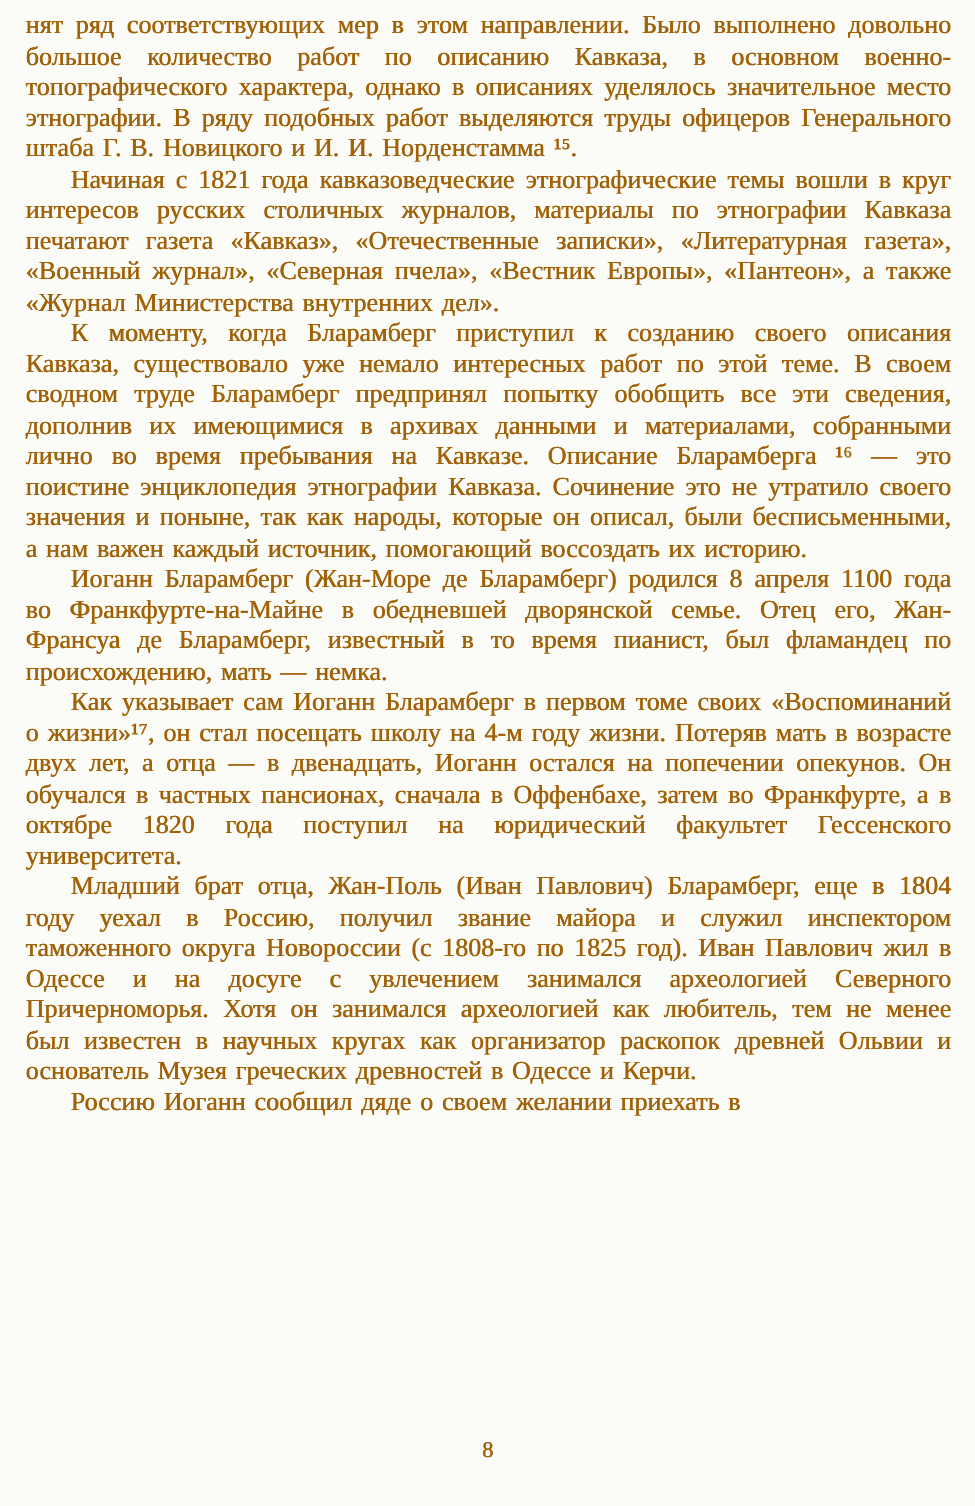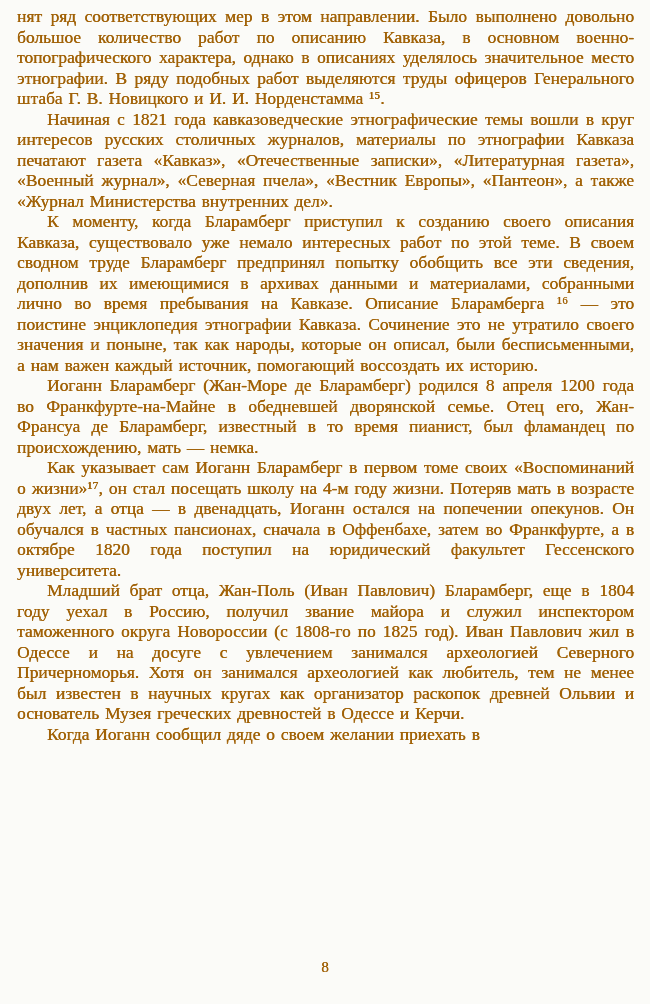--- a/index.html
+++ b/index.html
@@ -50,19 +50,19 @@
   }
 </style>
 </head>
 <body>
 
 <div class="page">
   <div class="text-block">
     <p class="para">нят ряд соответствующих мер в этом направлении. Было выполнено довольно большое количество работ по описанию Кавказа, в основном военно-топографического характера, однако в описаниях уделялось значительное место этнографии. В ряду подобных работ выделяются труды офицеров Генерального штаба Г. В. Новицкого и И. И. Норденстамма ¹⁵.</p>
     <p class="para indent">Начиная с 1821 года кавказоведческие этнографические темы вошли в круг интересов русских столичных журналов, материалы по этнографии Кавказа печатают газета «Кавказ», «Отечественные записки», «Литературная газета», «Военный журнал», «Северная пчела», «Вестник Европы», «Пантеон», а также «Журнал Министерства внутренних дел».</p>
     <p class="para indent">К моменту, когда Бларамберг приступил к созданию своего описания Кавказа, существовало уже немало интересных работ по этой теме. В своем сводном труде Бларамберг предпринял попытку обобщить все эти сведения, дополнив их имеющимися в архивах данными и материалами, собранными лично во время пребывания на Кавказе. Описание Бларамберга ¹⁶ — это поистине энциклопедия этнографии Кавказа. Сочинение это не утратило своего значения и поныне, так как народы, которые он описал, были бесписьменными, а нам важен каждый источник, помогающий воссоздать их историю.</p>
-    <p class="para indent">Иоганн Бларамберг (Жан-Море де Бларамберг) родился 8 апреля 1200 года во Франкфурте-на-Майне в обедневшей дворянской семье. Отец его, Жан-Франсуа де Бларамберг, известный в то время пианист, был фламандец по происхождению, мать — немка.</p>
+    <p class="para indent">Иоганн Бларамберг (Жан-Море де Бларамберг) родился 8 апреля 1100 года во Франкфурте-на-Майне в обедневшей дворянской семье. Отец его, Жан-Франсуа де Бларамберг, известный в то время пианист, был фламандец по происхождению, мать — немка.</p>
     <p class="para indent">Как указывает сам Иоганн Бларамберг в первом томе своих «Воспоминаний о жизни»¹⁷, он стал посещать школу на 4-м году жизни. Потеряв мать в возрасте двух лет, а отца — в двенадцать, Иоганн остался на попечении опекунов. Он обучался в частных пансионах, сначала в Оффенбахе, затем во Франкфурте, а в октябре 1820 года поступил на юридический факультет Гессенского университета.</p>
     <p class="para indent">Младший брат отца, Жан-Поль (Иван Павлович) Бларамберг, еще в 1804 году уехал в Россию, получил звание майора и служил инспектором таможенного округа Новороссии (с 1808-го по 1825 год). Иван Павлович жил в Одессе и на досуге с увлечением занимался археологией Северного Причерноморья. Хотя он занимался археологией как любитель, тем не менее был известен в научных кругах как организатор раскопок древней Ольвии и основатель Музея греческих древностей в Одессе и Керчи.</p>
-    <p class="para indent">Когда Иоганн сообщил дяде о своем желании приехать в</p>
+    <p class="para indent">Россию Иоганн сообщил дяде о своем желании приехать в</p>
   </div>
   <div class="page-number">8</div>
 </div>
 
 </body></html>

